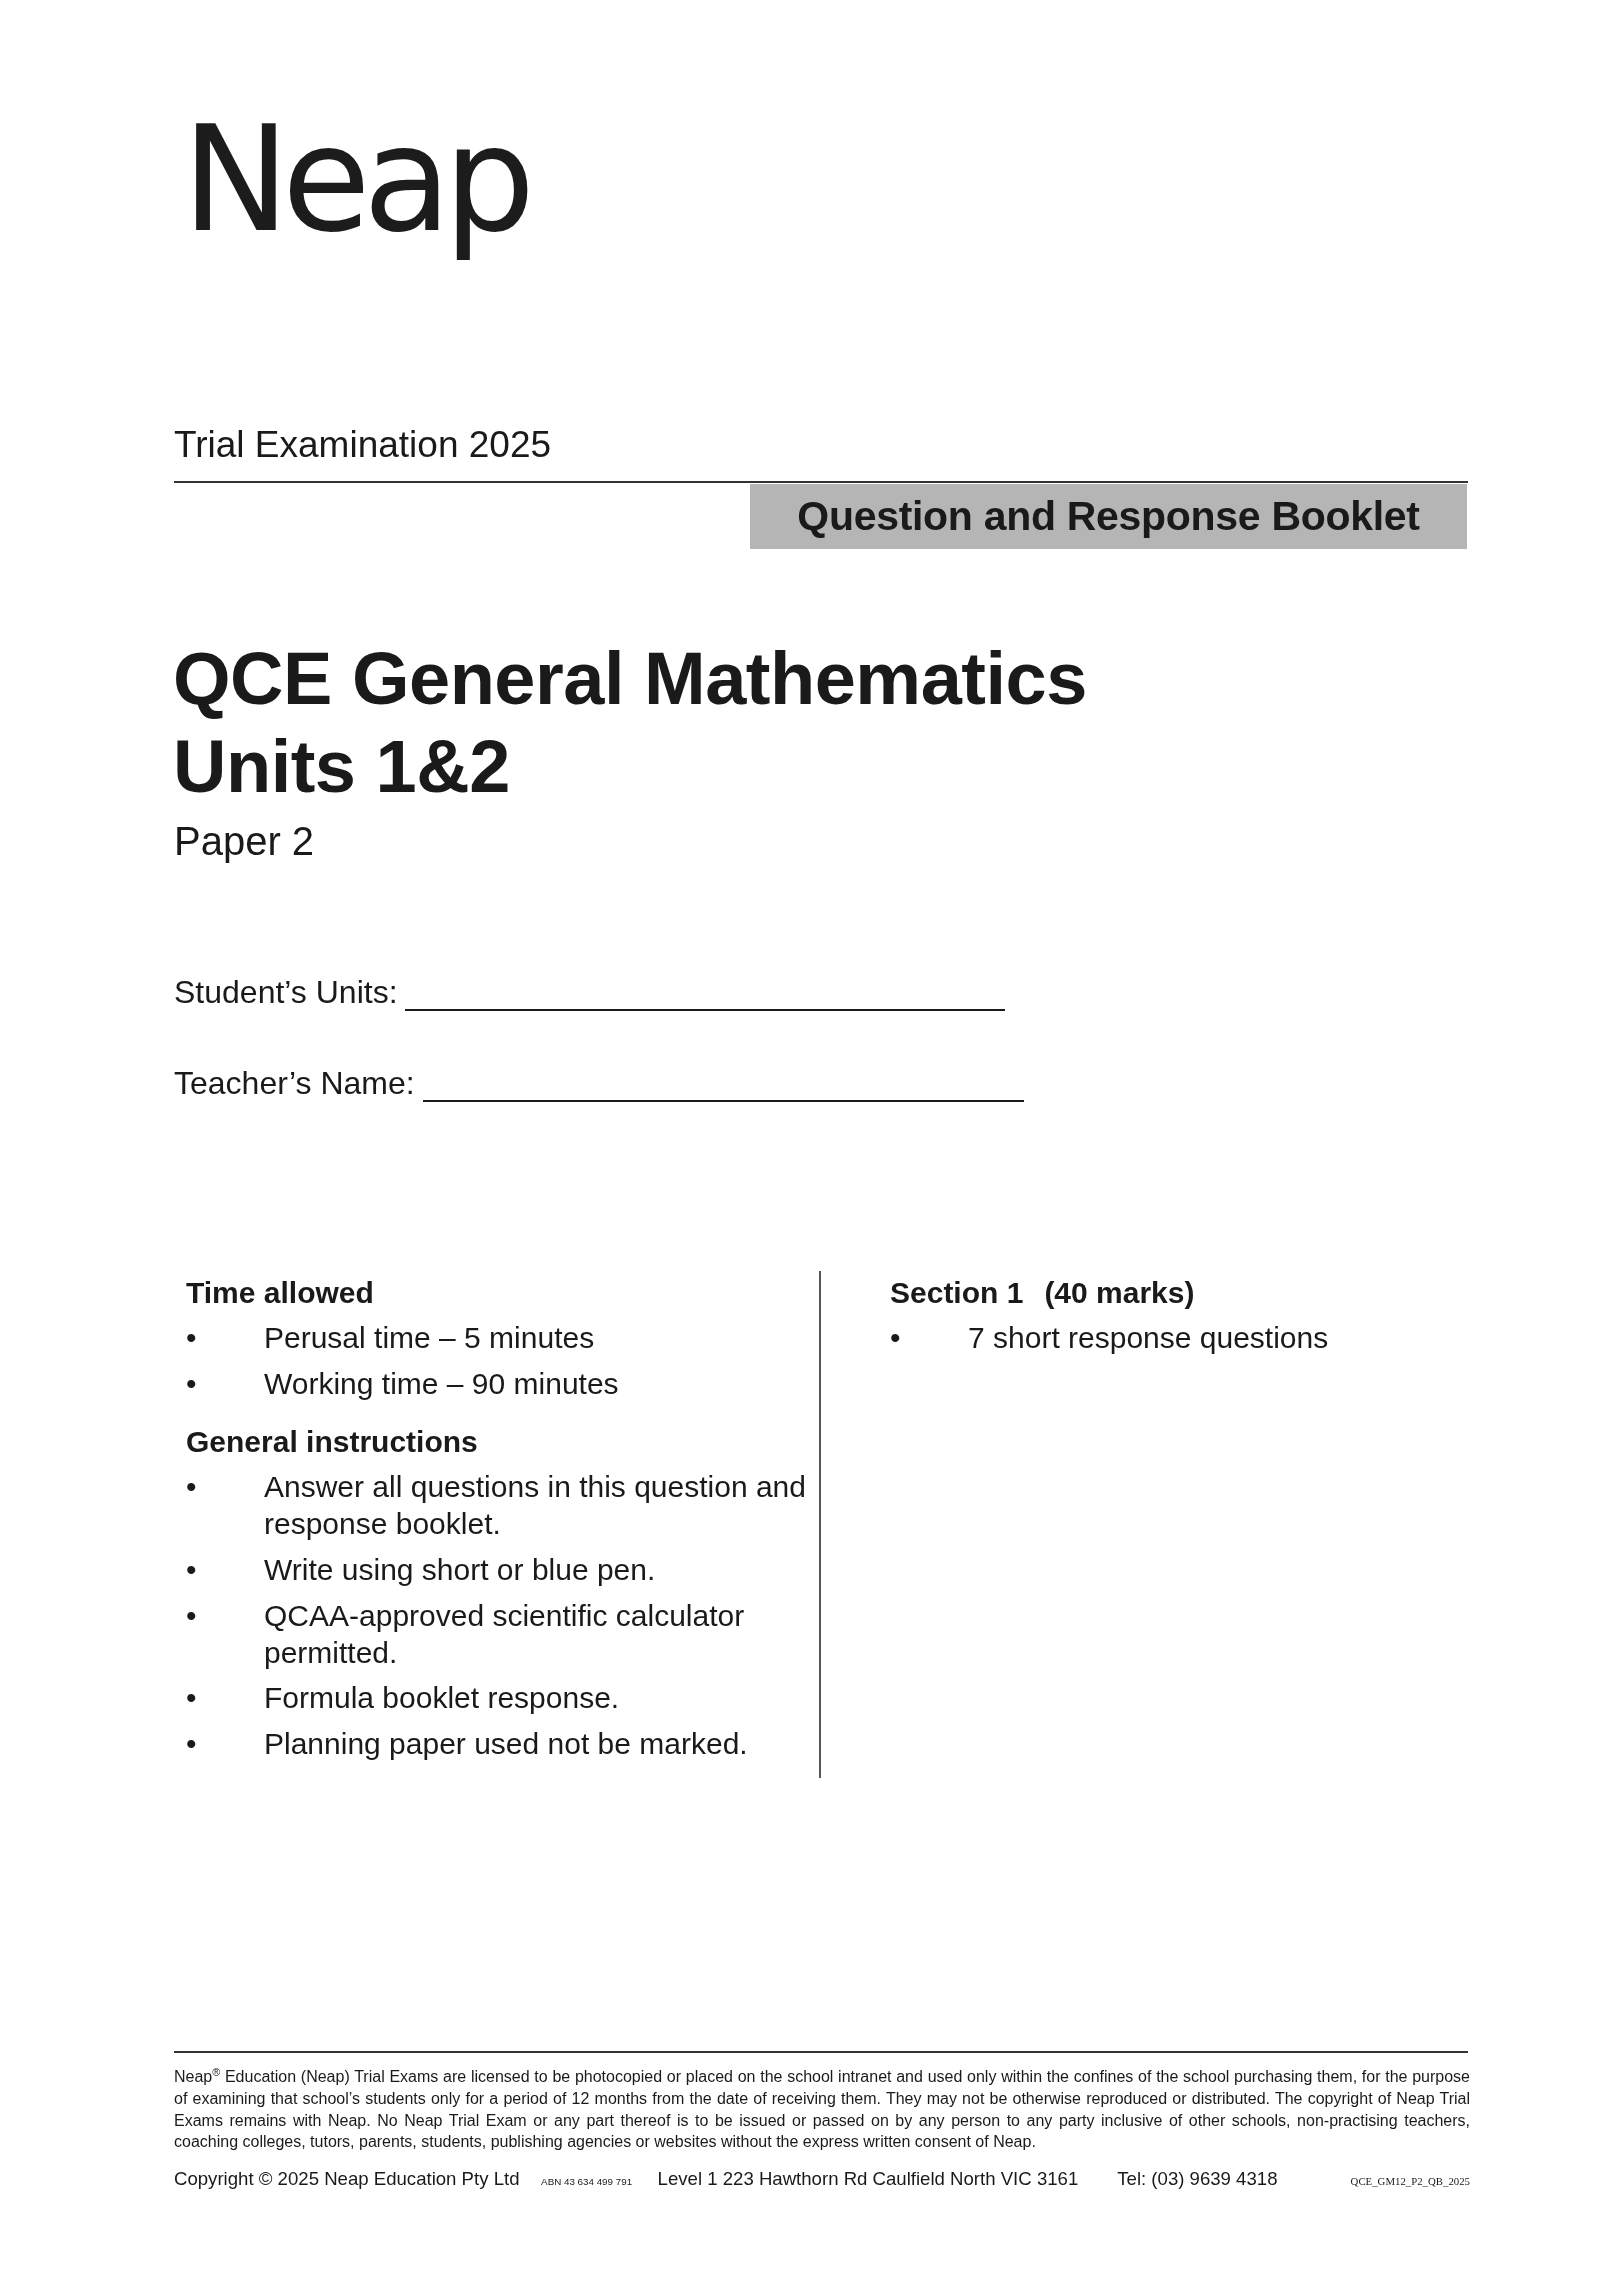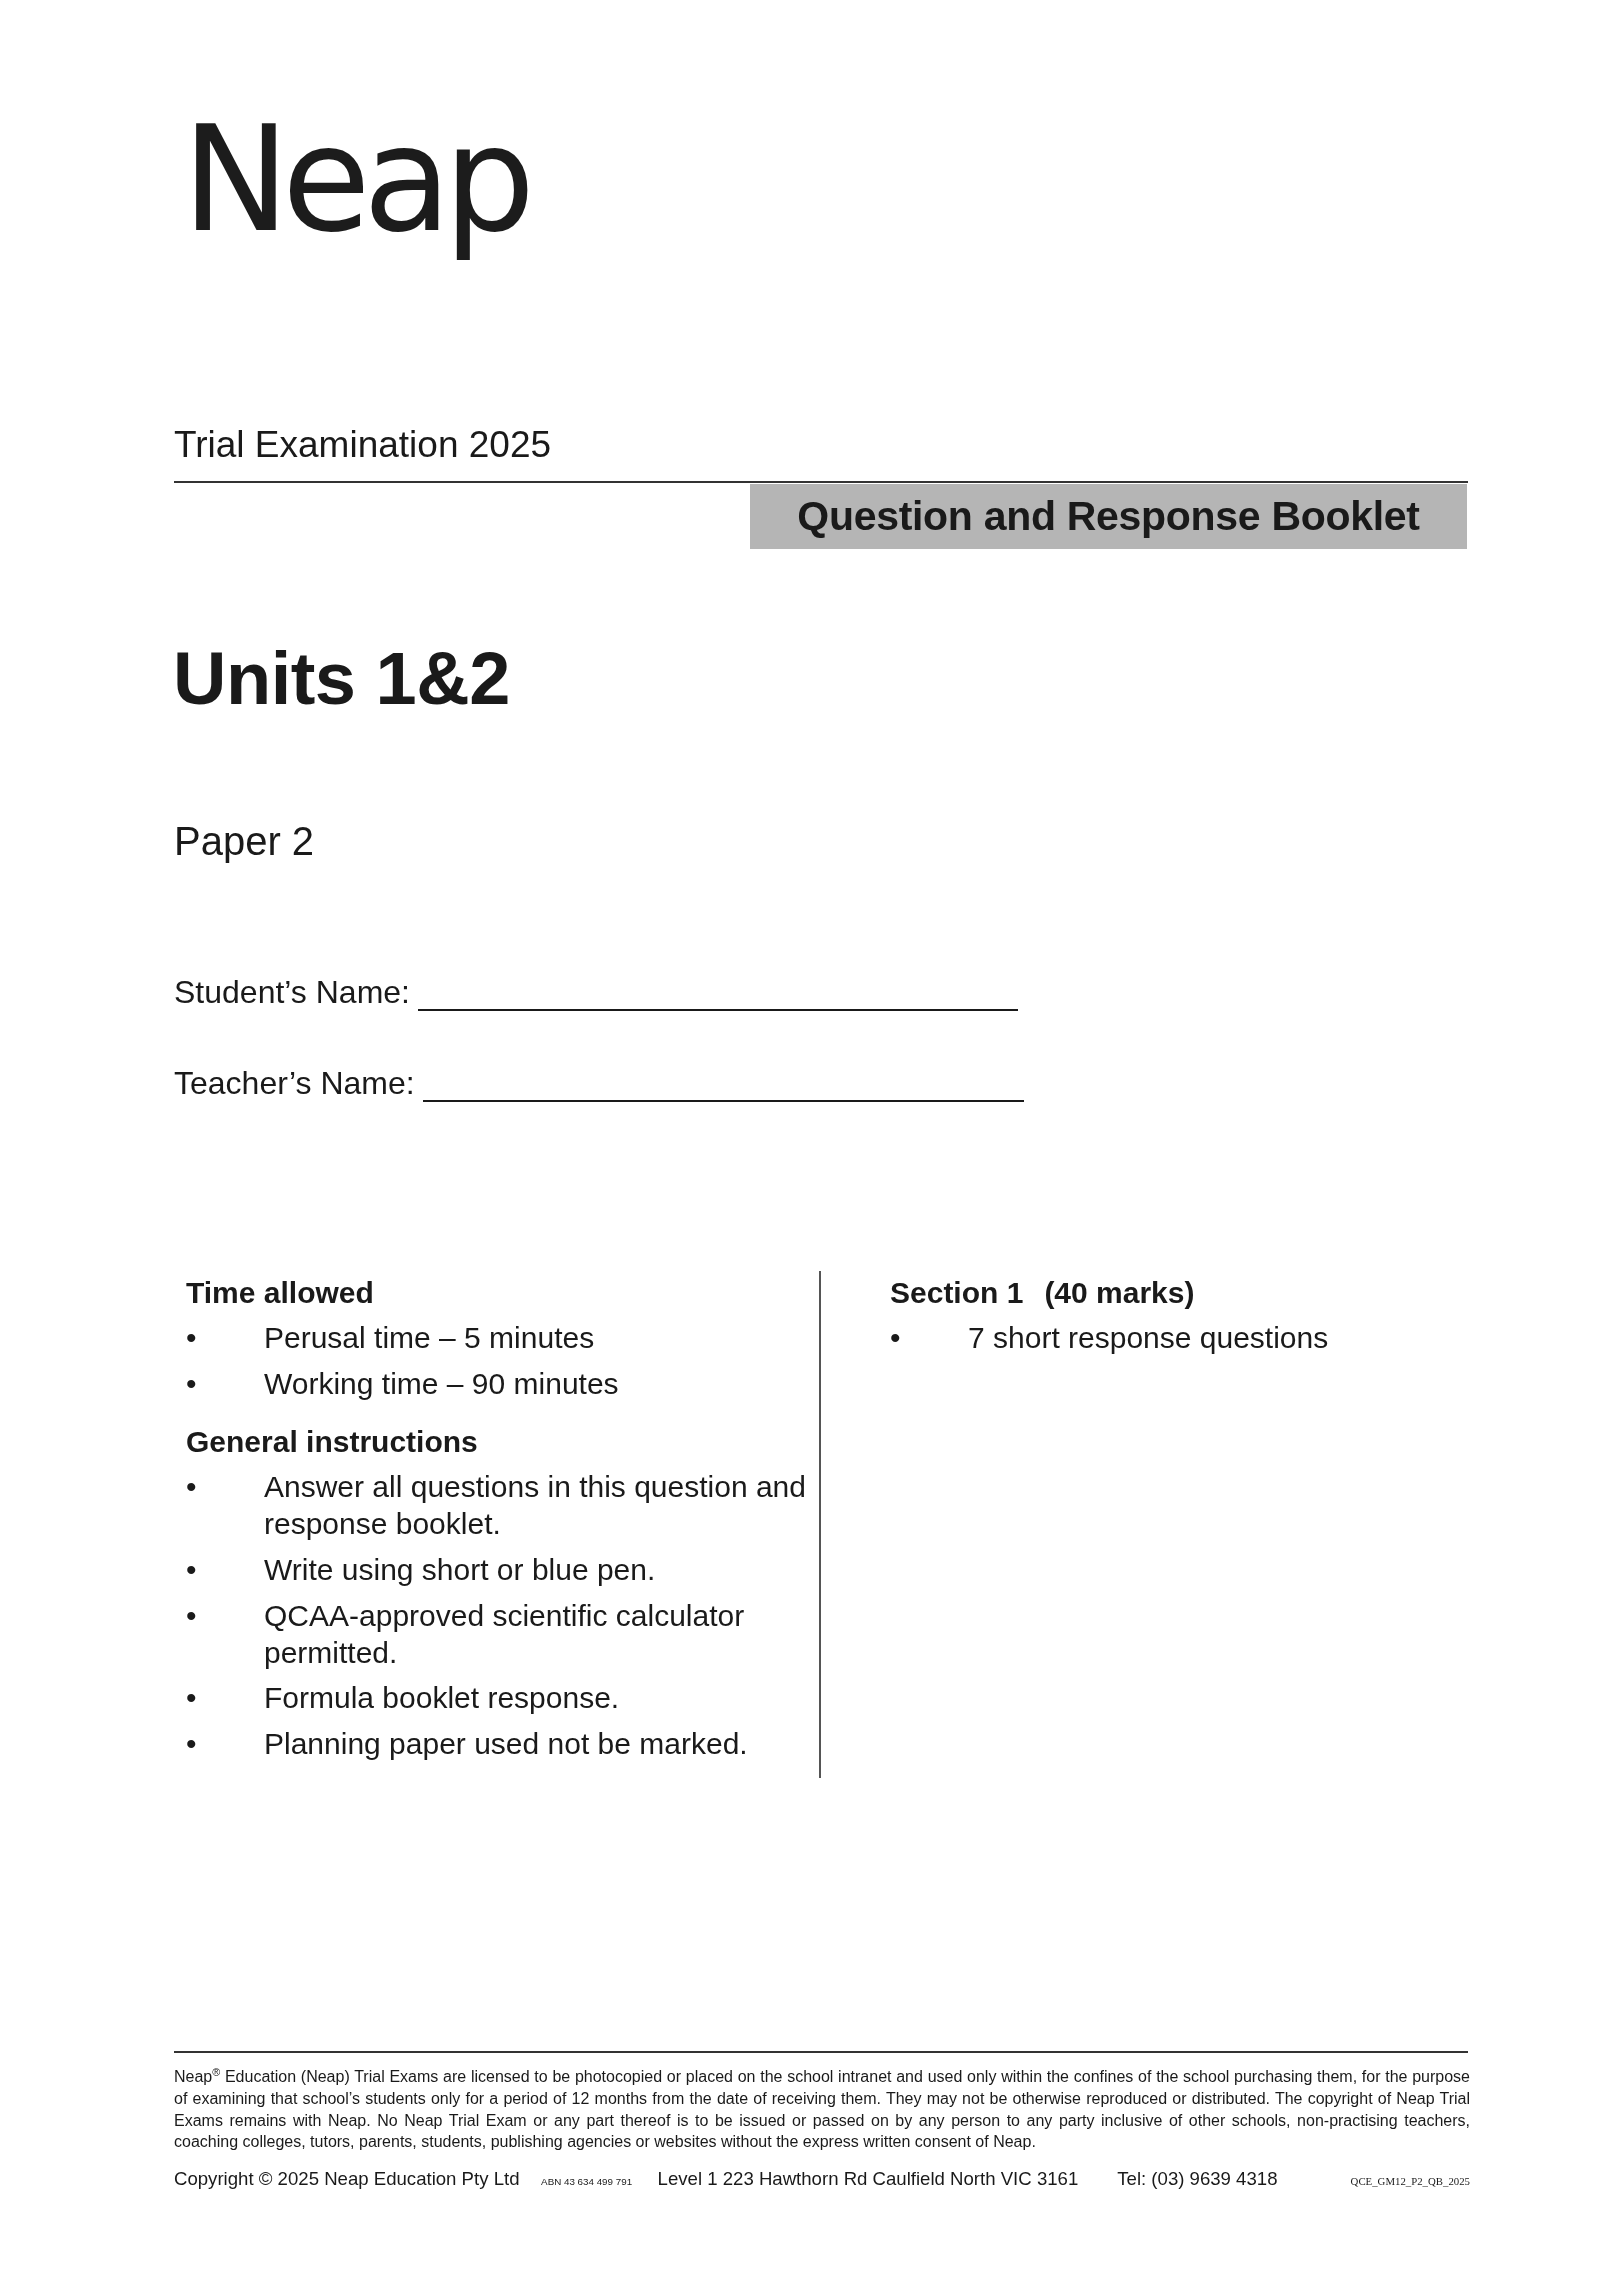--- a/index.html
+++ b/index.html
@@ -49,26 +49,27 @@
 
 <div class="abs logo">Neap</div>
 
 <div class="abs trial">Trial Examination 2025</div>
 <div class="abs top-rule"></div>
 <div class="abs booklet-box">
   <span>Question and Response Booklet</span>
 </div>
 
 <div class="abs title">
+  <div>QCE General Mathematics</div>
   <div>Units 1&amp;2</div>
 </div>
 <div class="abs paper">Paper 2</div>
 
 <div class="abs name-row student">
-  <span>Student’s Name:</span>
+  <span>Student’s Units:</span>
   <span class="line" style="width:600px"></span>
 </div>
 <div class="abs name-row teacher">
   <span>Teacher’s Name:</span>
   <span class="line" style="width:601px"></span>
 </div>
 
 <div class="abs col-left">
   <div class="h">Time allowed</div>
   <ul class="list">

